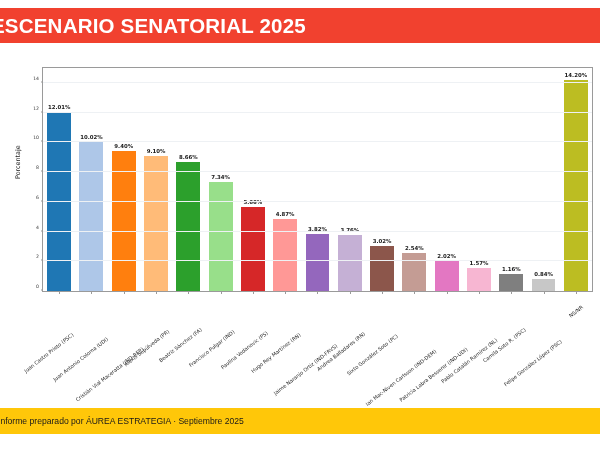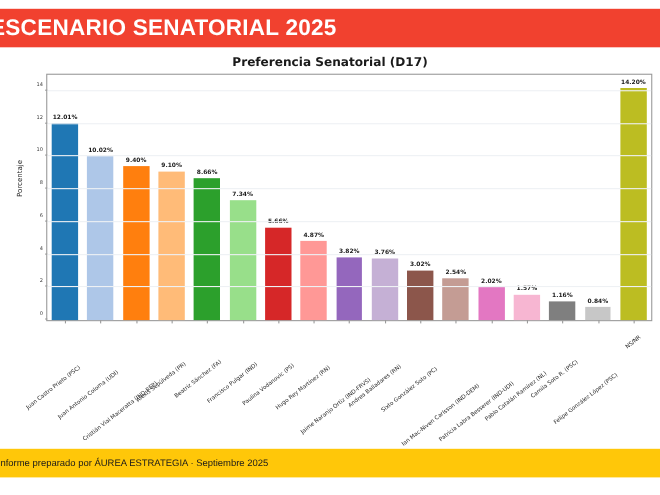--- a/index.html
+++ b/index.html
@@ -144,21 +144,20 @@
 </head>
 <body>
 
 <div id="root">
 
   <div class="top-banner">
     <div class="top-banner-title">ESCENARIO SENATORIAL 2025</div>
   </div>
 
   <div class="figure">
-    <div class="chart-title">Preferencia Senatorial (D17)</div>
     <div class="ylabel">Porcentaje</div>
     <div class="plot" id="plot">
       <div class="bars-layer" id="bars-layer">
           <div class="bar-slot" style="left: 0%; width: 5.88235%;">
             <div class="bar" title="Juan Castro Prieto (PSC) 12.01%" style="height: 80.0667%; background: rgb(31, 119, 180);">
               <div class="bar-value">12.01%</div>
             </div>
             <div class="xtick-mark"></div>
           </div>
           <div class="bar-slot" style="left: 5.88235%; width: 5.88235%;">

